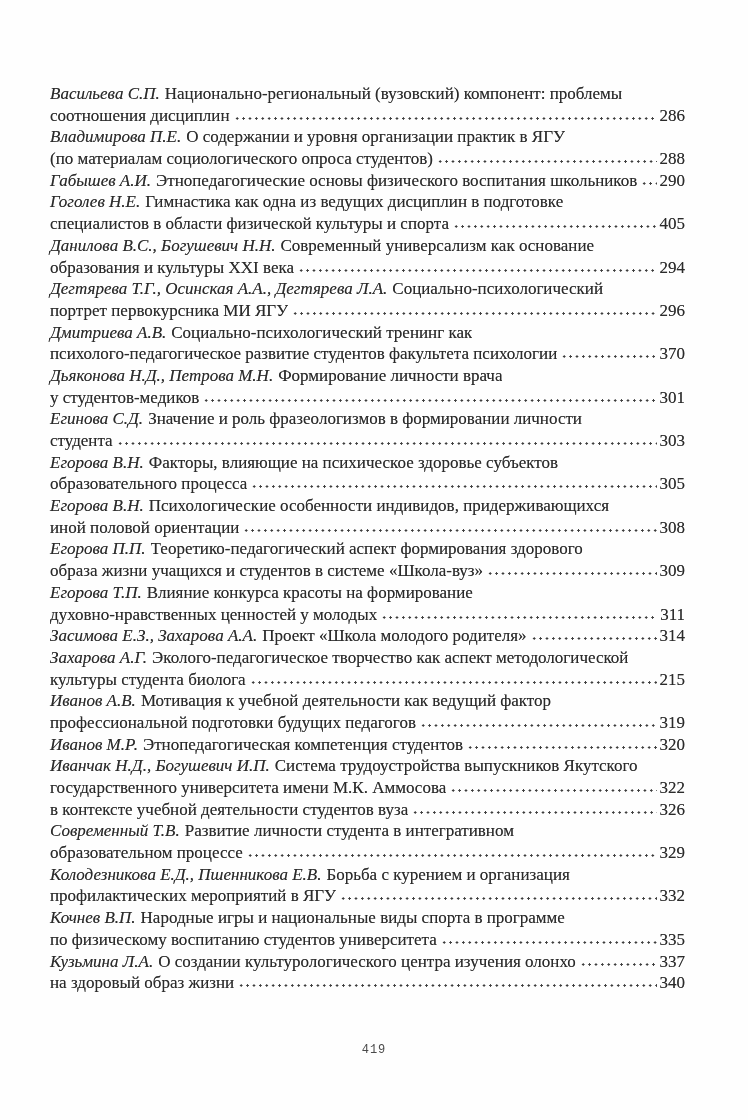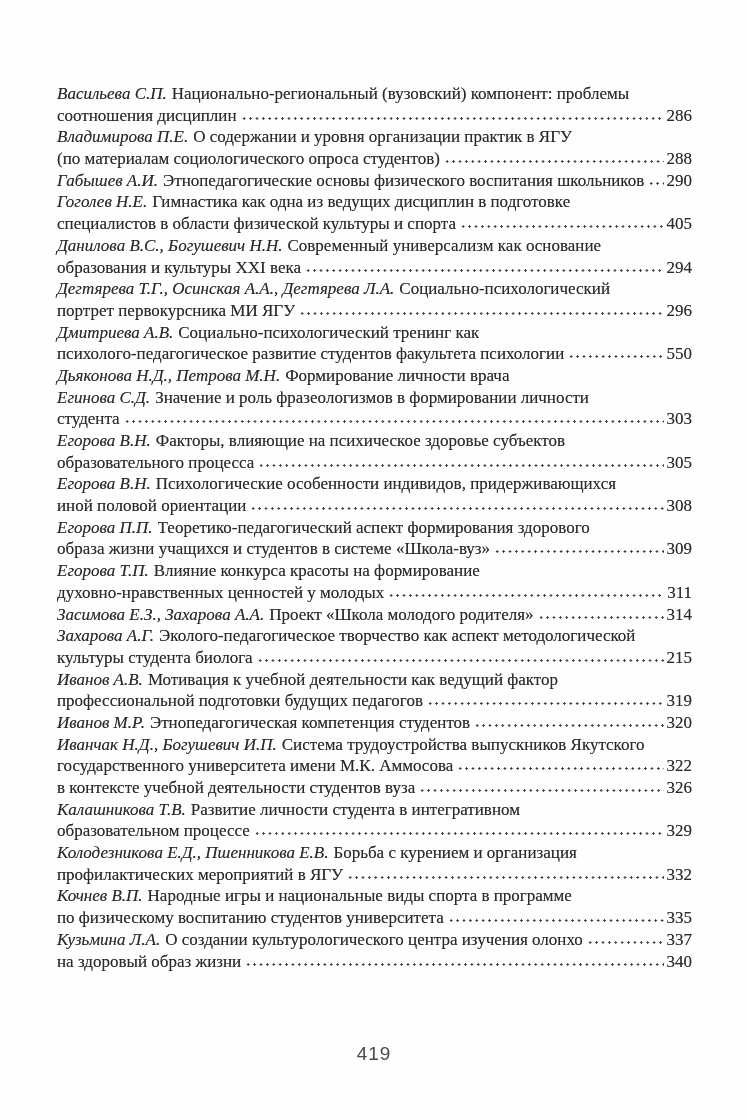--- a/index.html
+++ b/index.html
@@ -10,21 +10,21 @@
   }
   .page {
     position: relative;
     width: 748px; height: 1120px;
     background: #fefefe;
     overflow: hidden;
     color: #2b2b2b;
   }
   .toc {
     position: absolute;
-    left: 57px; top: 84px;
+    left: 50px; top: 84px;
     width: 635px;
   }
   .line {
     display: flex;
     align-items: baseline;
     height: 21.7px;
     font-size: 17px;
     white-space: nowrap;
     color: #2b2b2b;
     text-shadow: 0 0 0.45px rgba(45,45,45,0.55);
@@ -48,22 +48,22 @@
   }
   .pagenum {
     flex: 0 0 auto;
     text-align: right;
   }
   .footer {
     position: absolute;
     left: 0; top: 1043px;
     width: 748px;
     text-align: center;
-    font-family: Liberation Sans, sans-serif;
-    font-size: 19px;
+    font-family: Liberation Mono, monospace;
+    font-size: 12px;
     letter-spacing: 1px;
     color: #4a4a4a;
   }
 </style>
 </head>
 <body>
 
 <div class="page">
   <div class="toc">
       <div class="entry">
@@ -130,28 +130,33 @@
         </div>
       </div>
       <div class="entry">
         <div class="line">
           <span class="author">Дмитриева А.В.</span>
           <span class="txt">Социально-психологический тренинг как</span>
         </div>
         <div class="line">
           <span class="txt">психолого-педагогическое развитие студентов факультета психологии</span>
           <span class="leader"></span>
-          <span class="pagenum">550</span>
+          <span class="pagenum">370</span>
         </div>
       </div>
       <div class="entry">
         <div class="line">
           <span class="author">Дьяконова Н.Д., Петрова М.Н.</span>
           <span class="txt">Формирование личности врача</span>
         </div>
+        <div class="line">
+          <span class="txt">у студентов-медиков</span>
+          <span class="leader"></span>
+          <span class="pagenum">301</span>
+        </div>
       </div>
       <div class="entry">
         <div class="line">
           <span class="author">Егинова С.Д.</span>
           <span class="txt">Значение и роль фразеологизмов в формировании личности</span>
         </div>
         <div class="line">
           <span class="txt">студента</span>
           <span class="leader"></span>
           <span class="pagenum">303</span>
@@ -252,21 +257,21 @@
       </div>
       <div class="entry">
         <div class="line">
           <span class="txt">в контексте учебной деятельности студентов вуза</span>
           <span class="leader"></span>
           <span class="pagenum">326</span>
         </div>
       </div>
       <div class="entry">
         <div class="line">
-          <span class="author">Калашникова Т.В.</span>
+          <span class="author">Современный Т.В.</span>
           <span class="txt">Развитие личности студента в интегративном</span>
         </div>
         <div class="line">
           <span class="txt">образовательном процессе</span>
           <span class="leader"></span>
           <span class="pagenum">329</span>
         </div>
       </div>
       <div class="entry">
         <div class="line">

